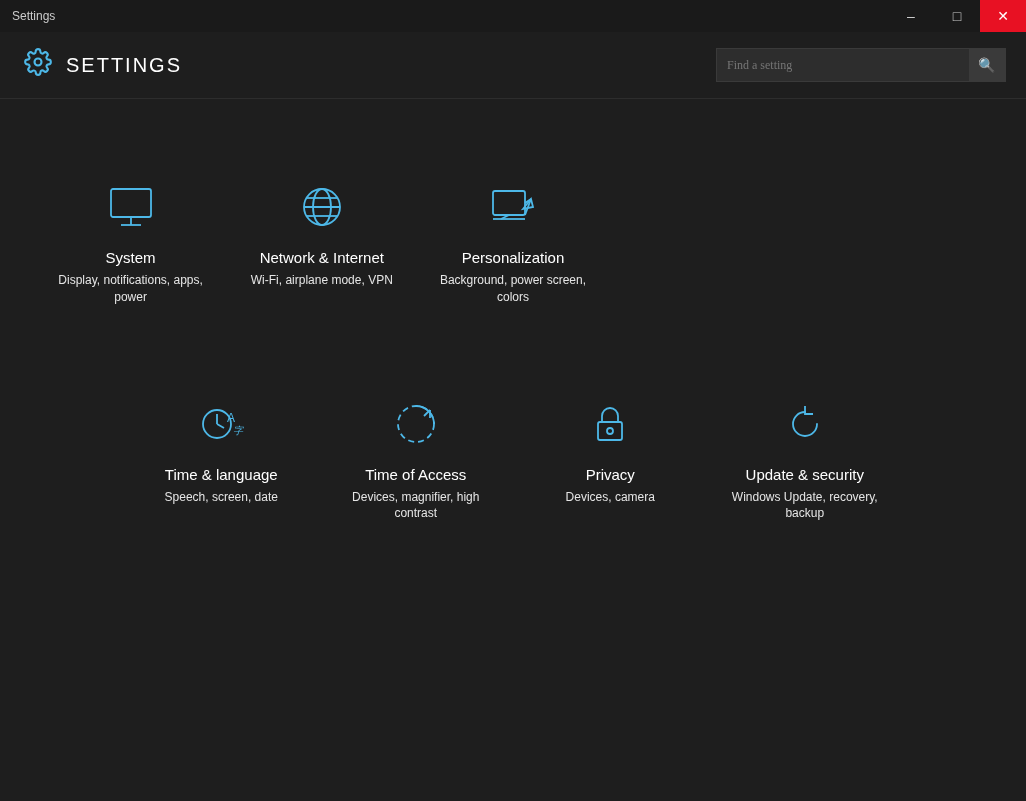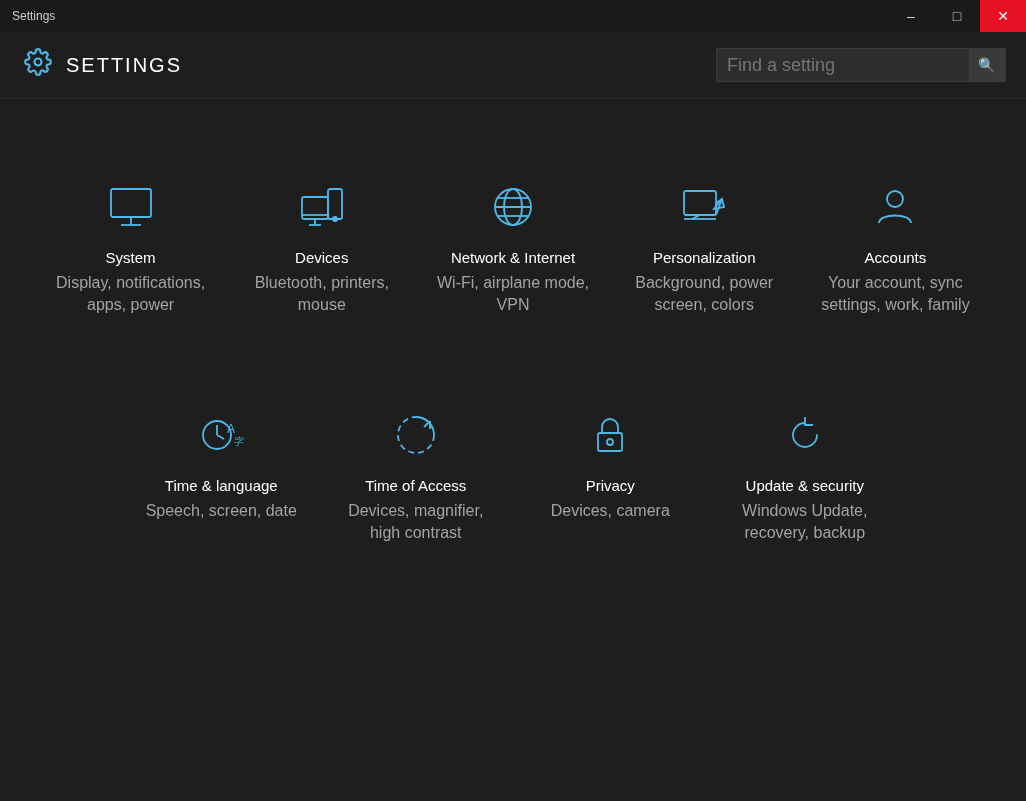--- a/index.html
+++ b/index.html
@@ -91,24 +91,24 @@
       border: 1px solid #3a3a3a;
       height: 34px;
       width: 290px;
     }
 
     .search-input {
       background: transparent;
       border: none;
       outline: none;
       color: #84cc16;
-      font-size: 18px;
+      font-size: 12px;
       padding: 0 10px;
       flex: 1;
-      font-family: Liberation Sans, sans-serif;
+      font-family: Liberation Serif, serif;
     }
 
     .search-icon-btn {
       width: 36px;
       height: 34px;
       display: flex;
       align-items: center;
       justify-content: center;
       background: #3a3a3a;
       border: none;
@@ -175,22 +175,22 @@
     }
 
     .settings-item-title {
       font-size: 15px;
       font-weight: 400;
       color: #ffffff;
       margin-bottom: 6px;
     }
 
     .settings-item-desc {
-      font-size: 16px;
-      color: #a3a3a3;
+      font-size: 12px;
+      color: #e5e5e5;
       line-height: 1.4;
     }
   </style>
 </head>
 <body>
 
 <div class="title-bar">
   <div class="title-bar-left">
     <span>Settings</span>
   </div>
@@ -226,34 +226,20 @@
         <svg viewBox="0 0 52 52">
           <rect x="6" y="8" width="40" height="28" rx="2"></rect>
           <line x1="16" y1="44" x2="36" y2="44"></line>
           <line x1="26" y1="36" x2="26" y2="44"></line>
         </svg>
       </div>
       <div class="settings-item-title">System</div>
       <div class="settings-item-desc">Display, notifications, apps, power</div>
     </div>
 
-    <div class="settings-item">
-      <div class="settings-item-icon">
-        <svg viewBox="0 0 52 52">
-          <rect x="6" y="16" width="26" height="22" rx="2"></rect>
-          <rect x="32" y="8" width="14" height="30" rx="2"></rect>
-          <line x1="6" y1="34" x2="32" y2="34"></line>
-          <circle cx="39" cy="38" r="2"></circle>
-          <line x1="19" y1="38" x2="19" y2="44"></line>
-          <line x1="13" y1="44" x2="25" y2="44"></line>
-        </svg>
-      </div>
-      <div class="settings-item-title">Devices</div>
-      <div class="settings-item-desc">Bluetooth, printers, mouse</div>
-    </div>
 
     <div class="settings-item">
       <div class="settings-item-icon">
         <svg viewBox="0 0 52 52">
           <circle cx="26" cy="26" r="18"></circle>
           <ellipse cx="26" cy="26" rx="9" ry="18"></ellipse>
           <line x1="8" y1="26" x2="44" y2="26"></line>
           <line x1="10" y1="17" x2="42" y2="17"></line>
           <line x1="10" y1="35" x2="42" y2="35"></line>
         </svg>
@@ -270,30 +256,20 @@
           <line x1="38" y1="34" x2="44" y2="18"></line>
           <line x1="44" y1="18" x2="38" y2="22"></line>
           <path d="M36 28 L44 18 L46 26 Z"></path>
           <line x1="6" y1="38" x2="38" y2="38"></line>
         </svg>
       </div>
       <div class="settings-item-title">Personalization</div>
       <div class="settings-item-desc">Background, power screen, colors</div>
     </div>
 
-    <div class="settings-item">
-      <div class="settings-item-icon">
-        <svg viewBox="0 0 52 52">
-          <circle cx="26" cy="18" r="8"></circle>
-          <path d="M10 42 C10 32 42 32 42 42"></path>
-        </svg>
-      </div>
-      <div class="settings-item-title">Accounts</div>
-      <div class="settings-item-desc">Your account, sync settings, work, family</div>
-    </div>
 
   </div>
 
   <div class="settings-grid-row2">
 
     <div class="settings-item">
       <div class="settings-item-icon">
         <svg viewBox="0 0 52 52">
           <circle cx="22" cy="26" r="14"></circle>
           <line x1="22" y1="16" x2="22" y2="26"></line>

